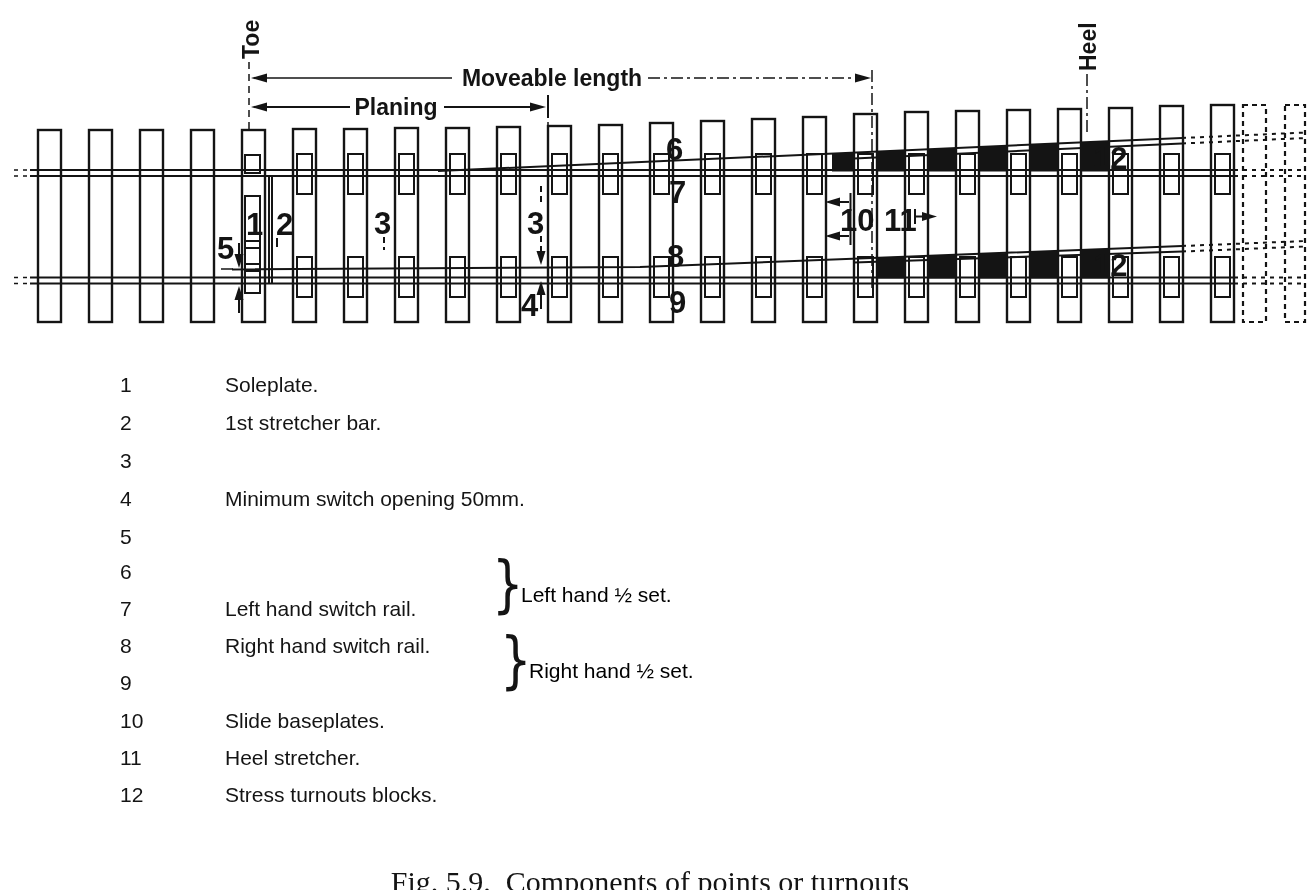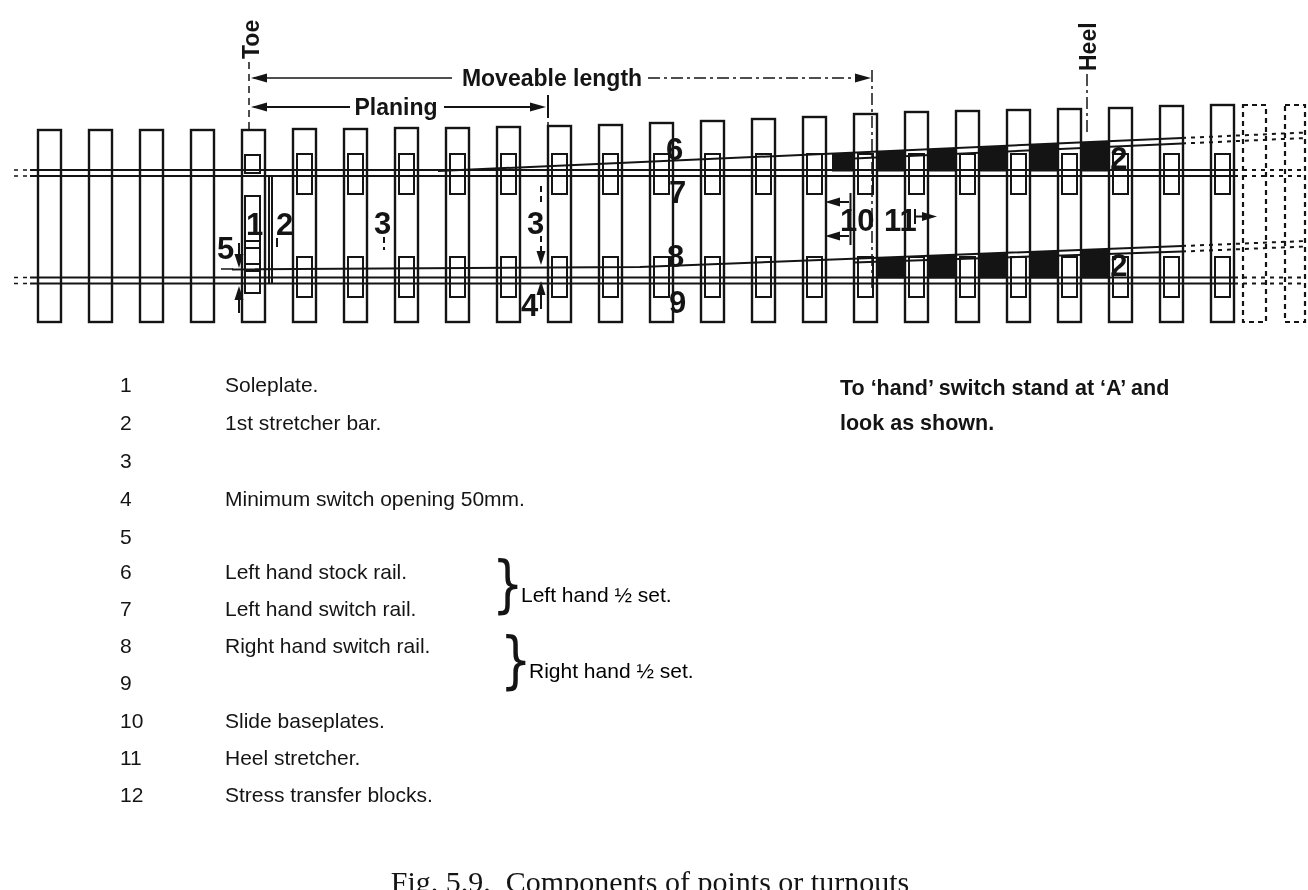--- a/index.html
+++ b/index.html
@@ -217,21 +217,20 @@
       </div>
     <div class="lrow" style="top:485px">
         <span class="lnum">4</span>
         <span class="ltxt">Minimum switch opening 50mm.</span>
       </div>
     <div class="lrow" style="top:523px">
         <span class="lnum">5</span>
       </div>
     <div class="lrow" style="top:558px">
         <span class="lnum">6</span>
-        <span class="ltxt">Left hand stock rail.</span>
       </div>
     <div class="lrow" style="top:595px">
         <span class="lnum">7</span>
         <span class="ltxt">Left hand switch rail.</span>
       </div>
     <div class="lrow" style="top:632px">
         <span class="lnum">8</span>
         <span class="ltxt">Right hand switch rail.</span>
       </div>
     <div class="lrow" style="top:669px">
@@ -240,28 +239,24 @@
     <div class="lrow" style="top:707px">
         <span class="lnum">10</span>
         <span class="ltxt">Slide baseplates.</span>
       </div>
     <div class="lrow" style="top:744px">
         <span class="lnum">11</span>
         <span class="ltxt">Heel stretcher.</span>
       </div>
     <div class="lrow" style="top:781px">
         <span class="lnum">12</span>
-        <span class="ltxt">Stress transfer blocks.</span>
+        <span class="ltxt">Stress turnouts blocks.</span>
       </div>
 
     <div class="brace" style="left:488px;top:551px">}</div>
     <div class="gl" style="left:521px;top:583px">Left hand ½ set.</div>
     <div class="brace" style="left:496px;top:627px">}</div>
     <div class="gl" style="left:529px;top:659px">Right hand ½ set.</div>
   </div>
 
-  <div class="note">
-    <div>To ‘hand’ switch stand at ‘A’ and</div>
-    <div>look as shown.</div>
-  </div>
 
   <div class="caption">Fig. 5.9.  Components of points or turnouts</div>
 </div>
 
 </body></html>

